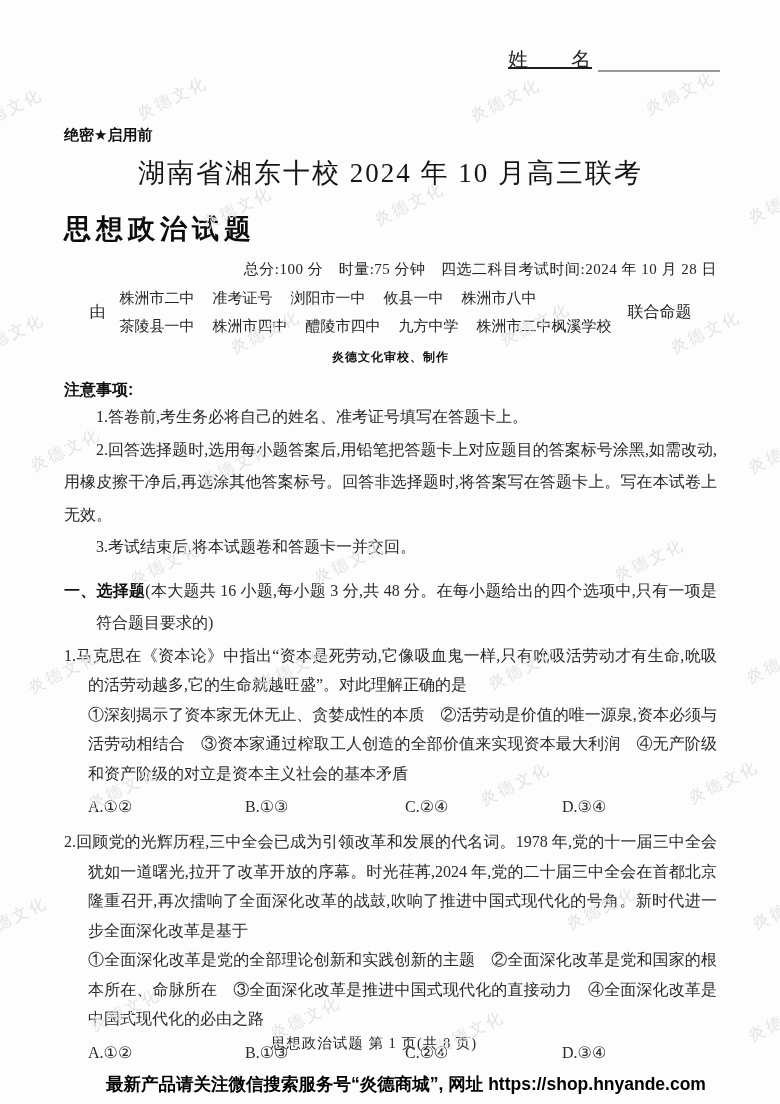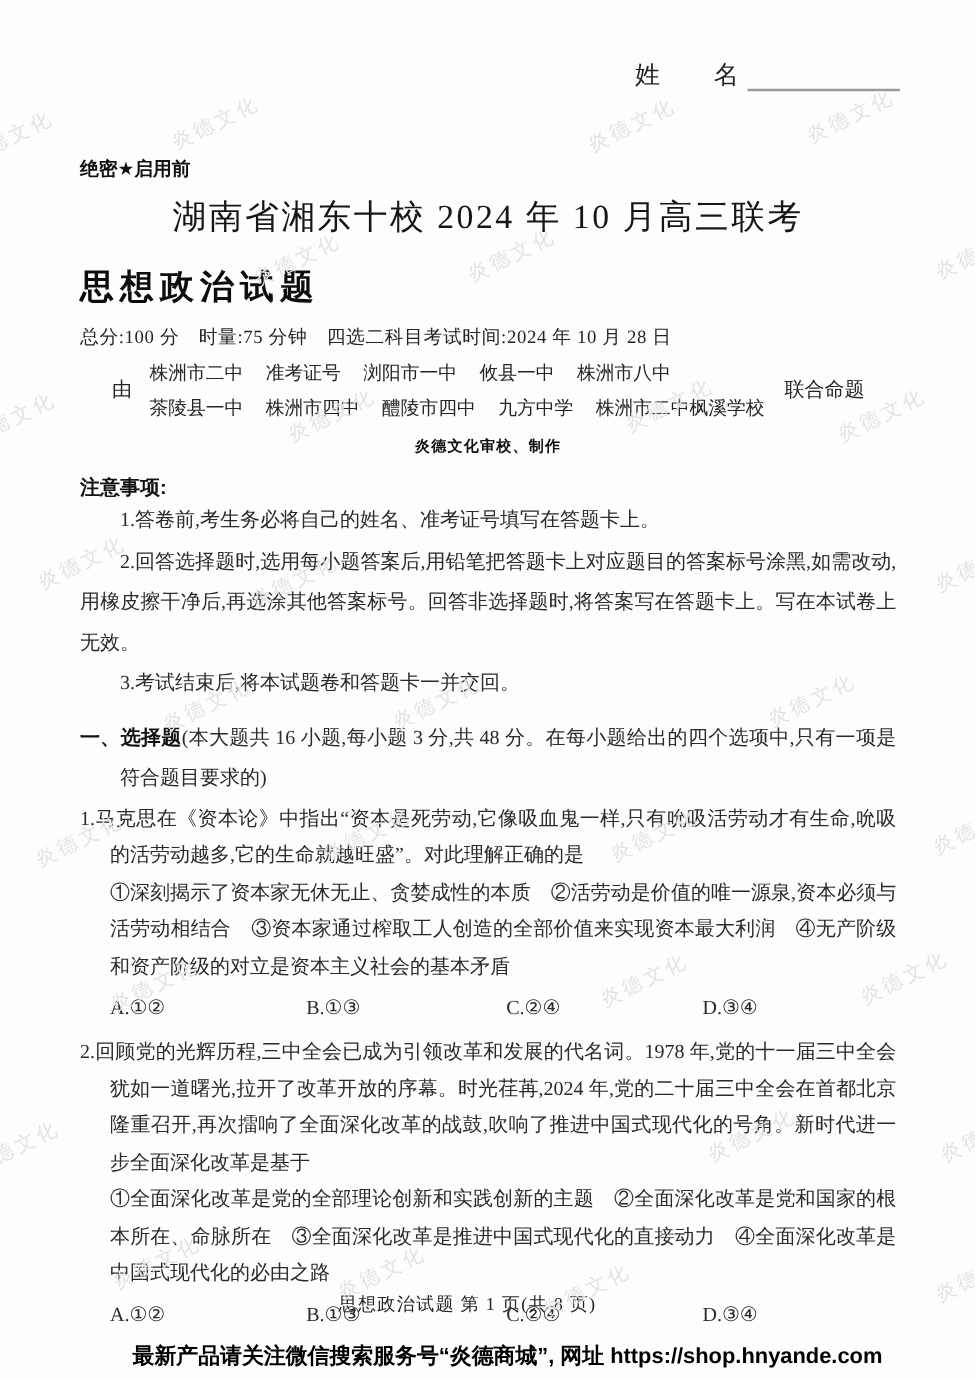--- a/index.html
+++ b/index.html
@@ -19,36 +19,36 @@
     font-size:16px;
     color:#e3e3e3;
     letter-spacing:3px;
     transform:rotate(-26deg);
     white-space:nowrap;
     pointer-events:none;
     user-select:none;
   }
   
   .fill-fields{position:absolute;top:46px;right:60px;width:212px;}
-  .fill-row{display:flex;align-items:center;margin-bottom:22px;}
+  .fill-row{display:flex;align-items:flex-start;margin-bottom:22px;text-decoration:underline;}
   .fill-label{
     font-size:20px;color:#222;white-space:pre;
     font-family:"Liberation Serif","DejaVu Serif",serif;
     letter-spacing:1px;flex:0 0 auto;
   }
   .fill-line{flex:1 1 auto;border-bottom:2px solid #9a9a9a;height:24px;margin-left:6px;}
   .fill-line.short{flex:0 0 92px;}
   
   .content{position:absolute;left:64px;top:0;width:653px;}
   .secrecy{margin-top:126px;font-family:"Liberation Sans","DejaVu Sans",sans-serif;
     font-weight:700;font-size:15px;color:#111;}
   .exam-title{margin-top:10px;text-align:center;font-size:27px;letter-spacing:2px;color:#151515;}
   .subject-title{margin-top:20px;font-size:27px;letter-spacing:5px;
     font-family:"Liberation Sans","DejaVu Sans",sans-serif;font-weight:700;color:#0d0d0d;}
-  .meta-line{margin-top:13px;text-align:left;font-size:15px;color:#242424;letter-spacing:.5px;}
+  .meta-line{margin-top:13px;text-align:right;font-size:15px;color:#242424;letter-spacing:.5px;}
   .committee{margin-top:10px;display:flex;align-items:center;justify-content:center;font-size:15px;color:#242424;}
   .by{flex:0 0 auto;margin-right:14px;font-size:16px;}
   .school-rows{flex:0 0 auto;display:flex;flex-direction:column;gap:9px;justify-content:flex-end;}
   .school-row{display:flex;gap:18px;white-space:nowrap;}
   .joint{flex:0 0 auto;margin-left:16px;font-size:16px;}
   .producer{margin-top:13px;text-align:center;font-size:12px;letter-spacing:1px;
     font-family:"Liberation Sans","DejaVu Sans",sans-serif;font-weight:700;color:#111;}
   .notice-title{margin-top:14px;font-family:"Liberation Sans","DejaVu Sans",sans-serif;
     font-weight:700;font-size:16px;color:#111;}
   .notice-item{margin:0;font-size:16px;line-height:32.5px;text-indent:2em;text-align:justify;color:#2a2a2a;}

